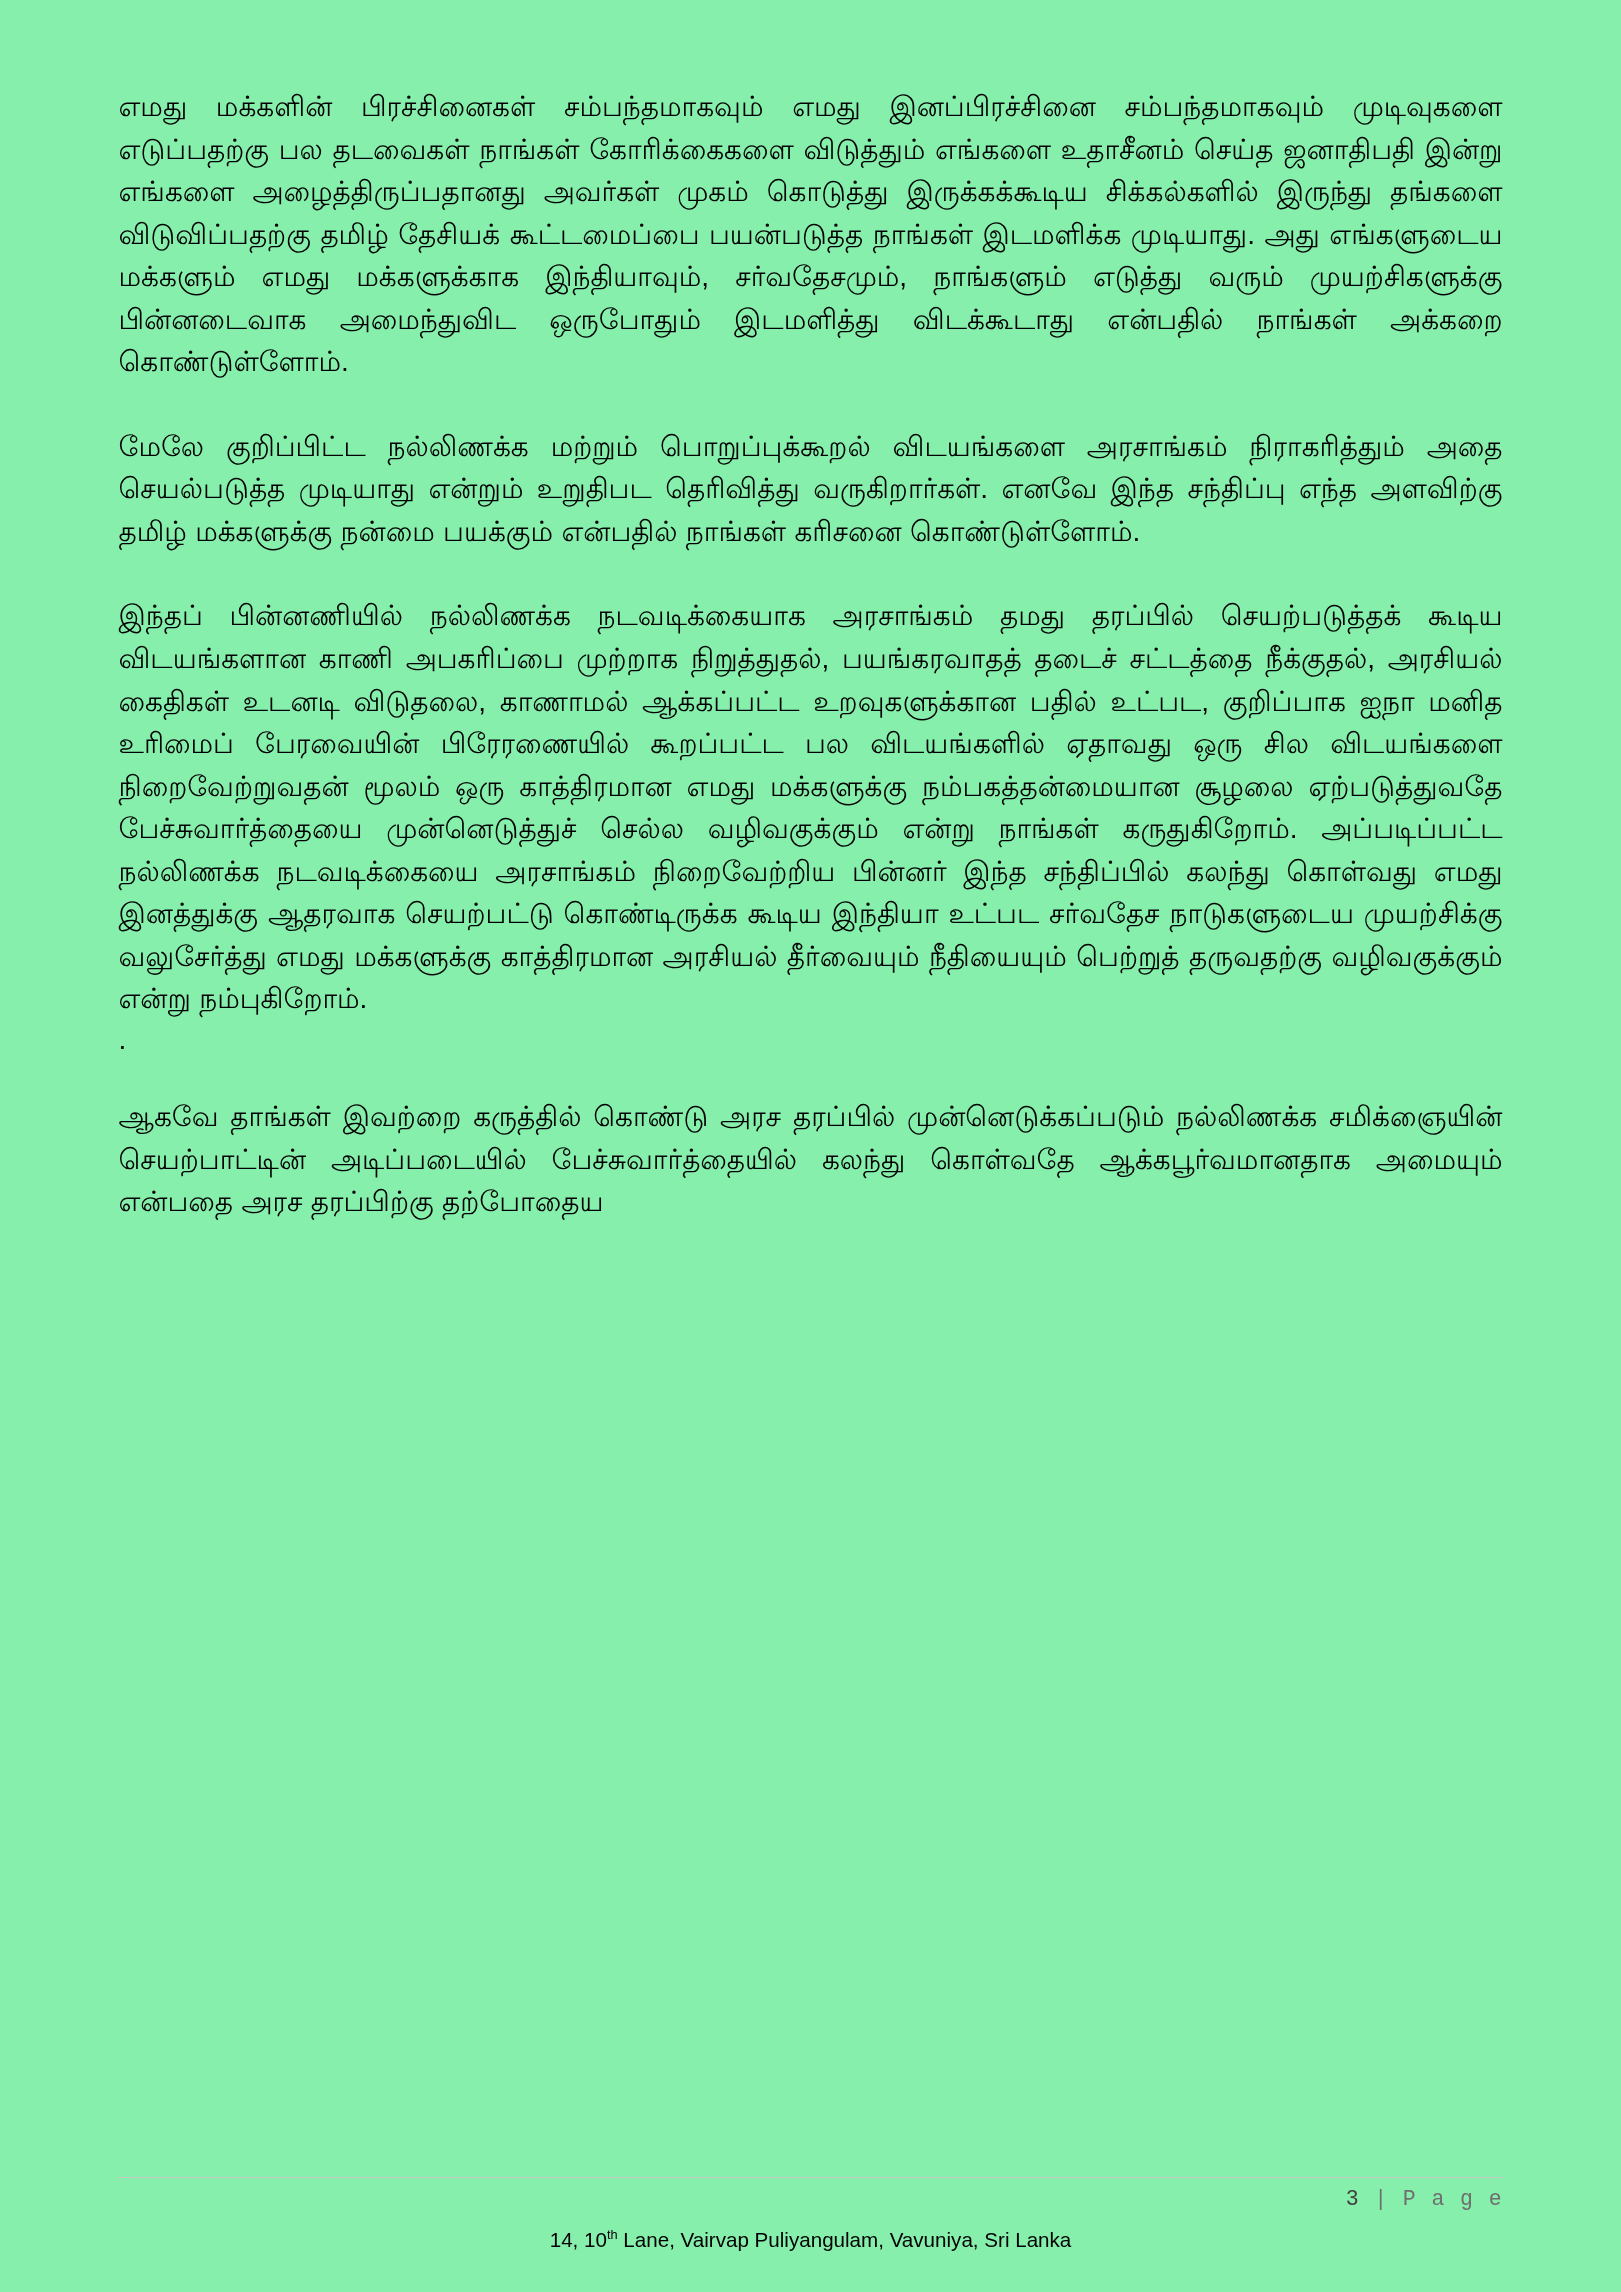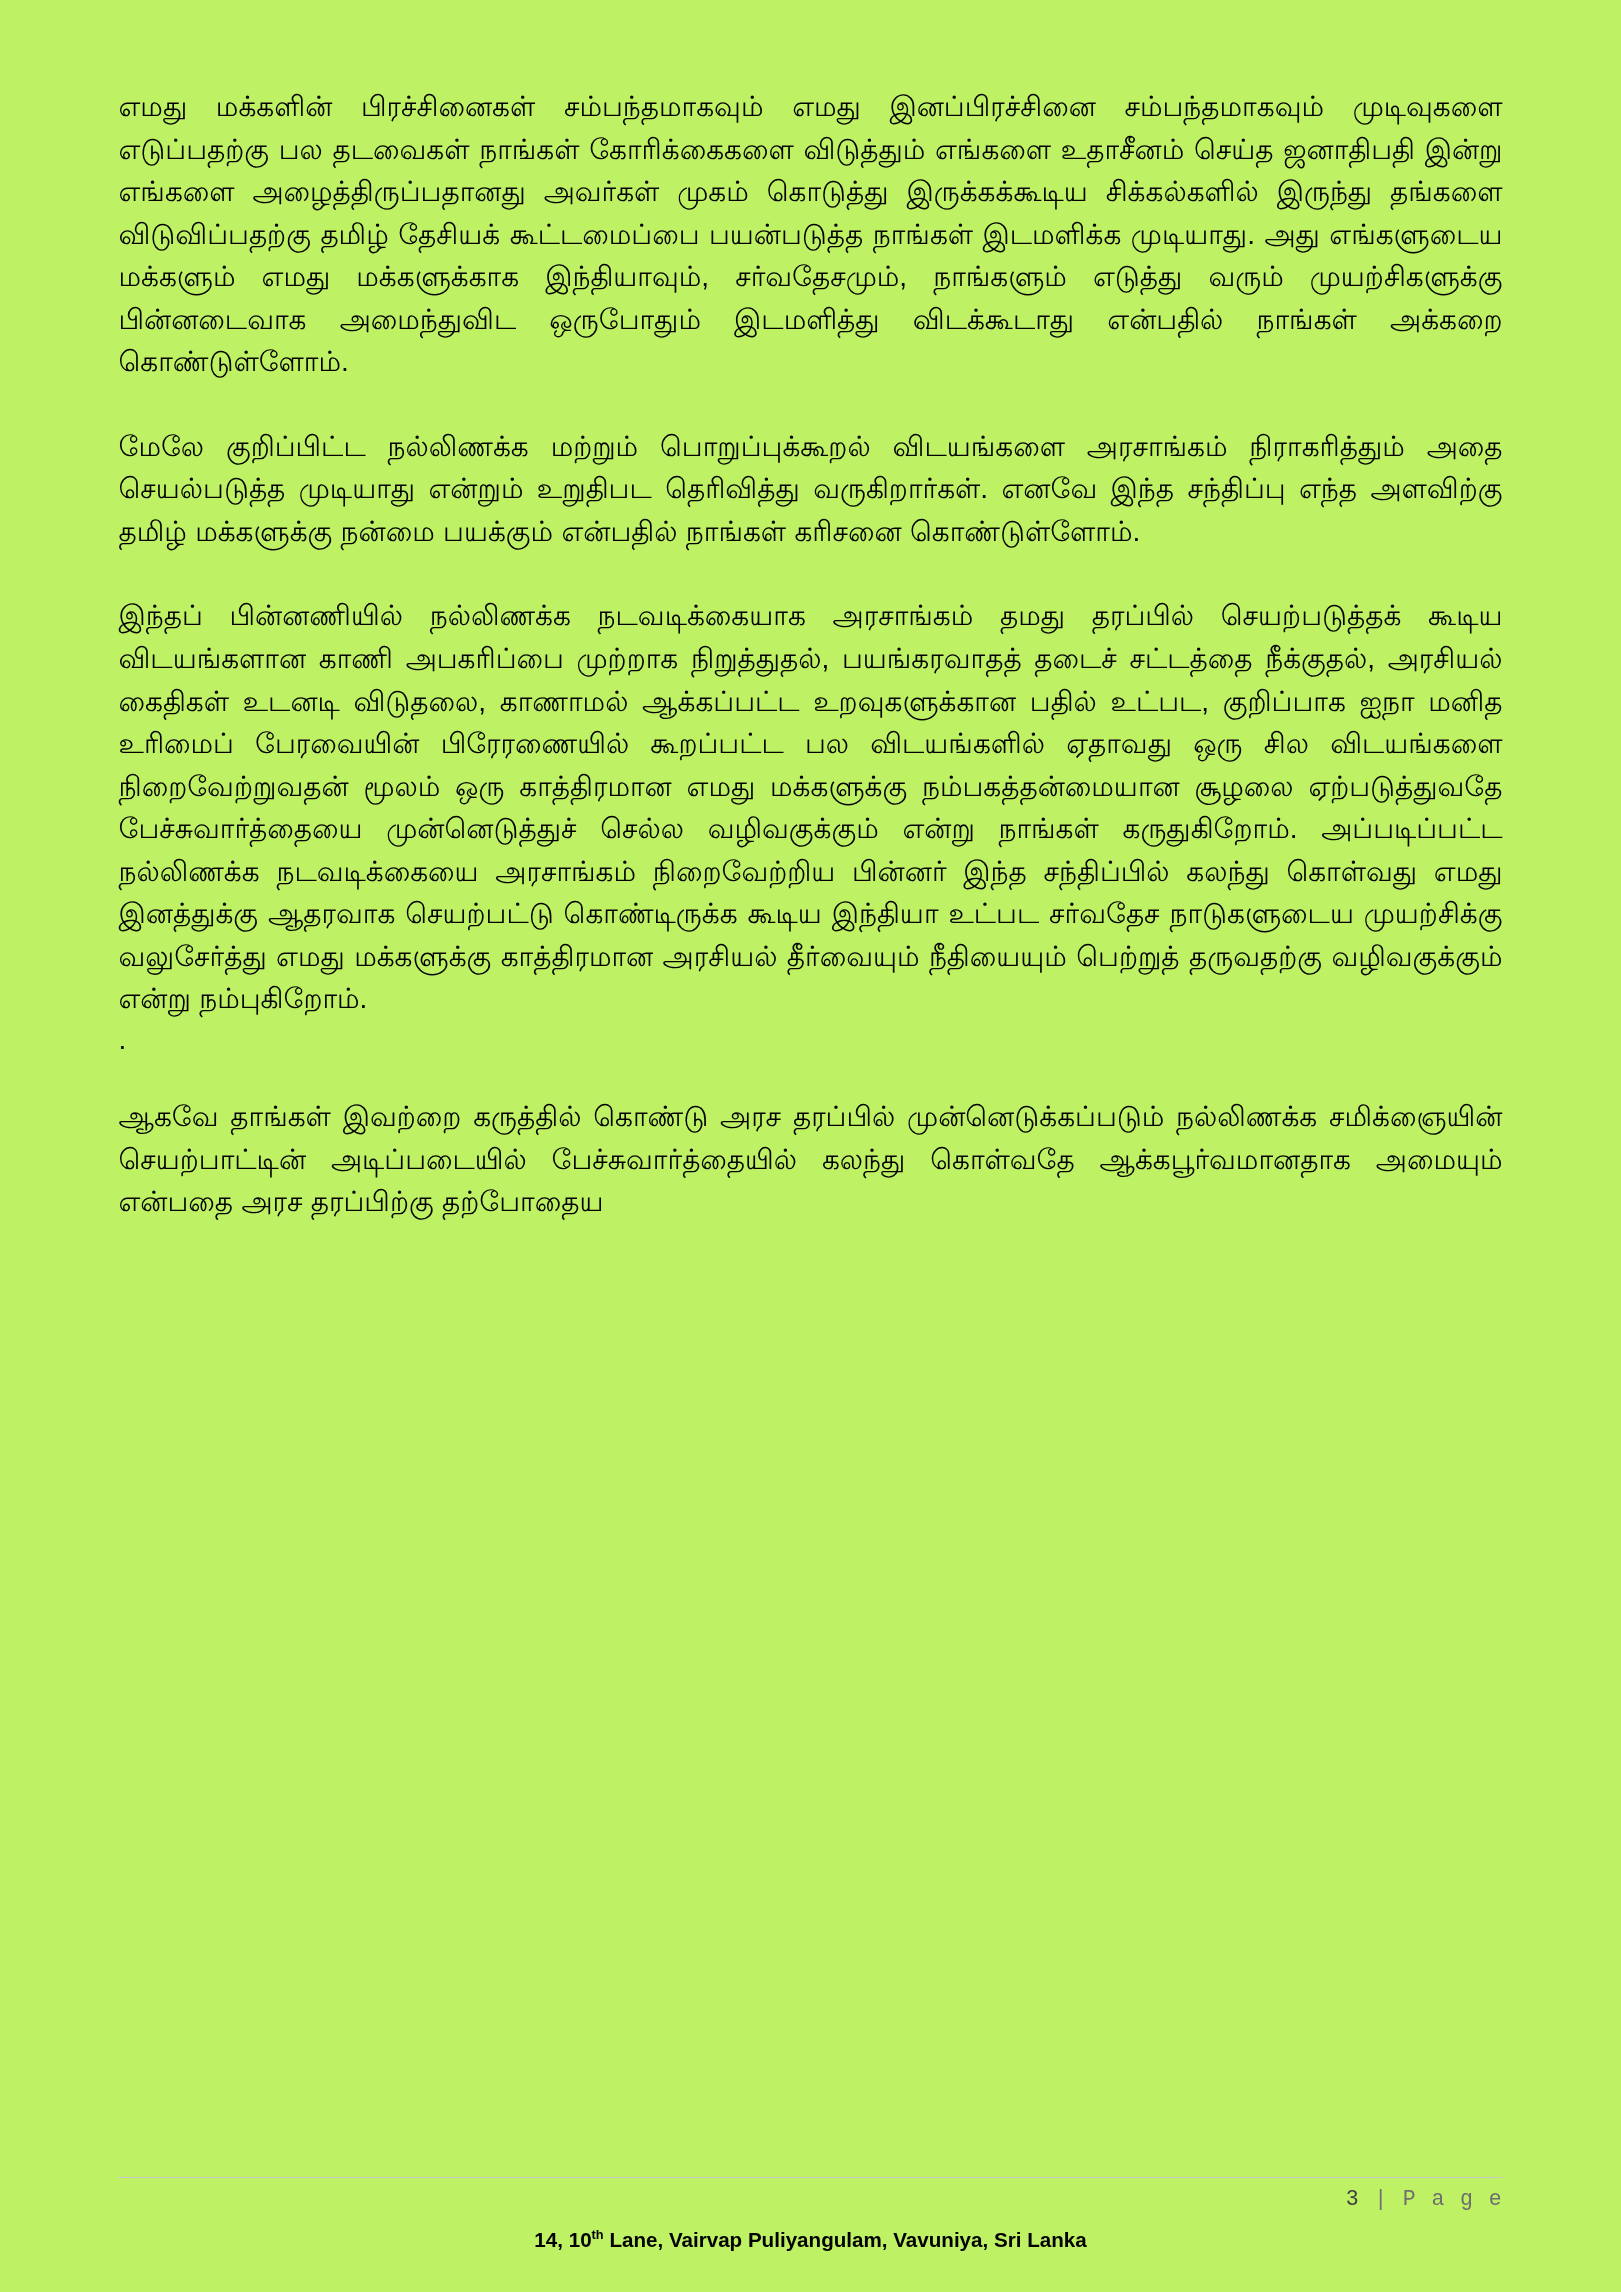--- a/index.html
+++ b/index.html
@@ -13,21 +13,21 @@
     font-family: "Liberation Sans", sans-serif;
     color: #000000;
     -webkit-font-smoothing: antialiased;
   }
   .page {
     position: relative;
     width: 1621px;
     min-height: 2293px;
     box-sizing: border-box;
     padding: 86px 118px 0 118px;
-    background: #bef264;
+    background: #86efac;
   }
   .doc-body {
     width: 1384px;
     margin: 0 auto;
   }
   p.para {
     margin: 0 0 0 0;
     font-size: 28px;
     line-height: 1.52;
     text-align: justify;
@@ -62,21 +62,21 @@
     letter-spacing: 1.4px;
     font-family: Liberation Mono, monospace;
     margin-bottom: 16px;
   }
   .page-number .num {
     color: #3f3f3f;
   }
   .footer-address {
     text-align: center;
     font-size: 20.6px;
-    font-weight: bold;
+    font-weight: normal;
     color: #000000;
     font-family: "Liberation Sans", sans-serif;
   }
   .footer-address sup {
     font-size: 0.62em;
     vertical-align: super;
   }
 </style>
 </head>
 <body>

